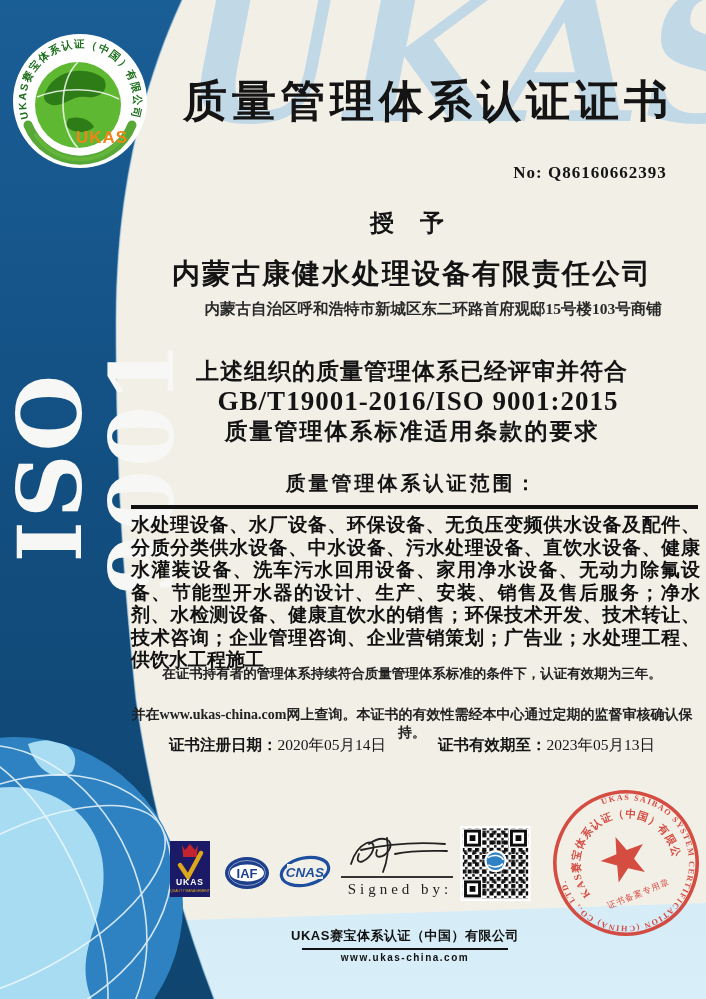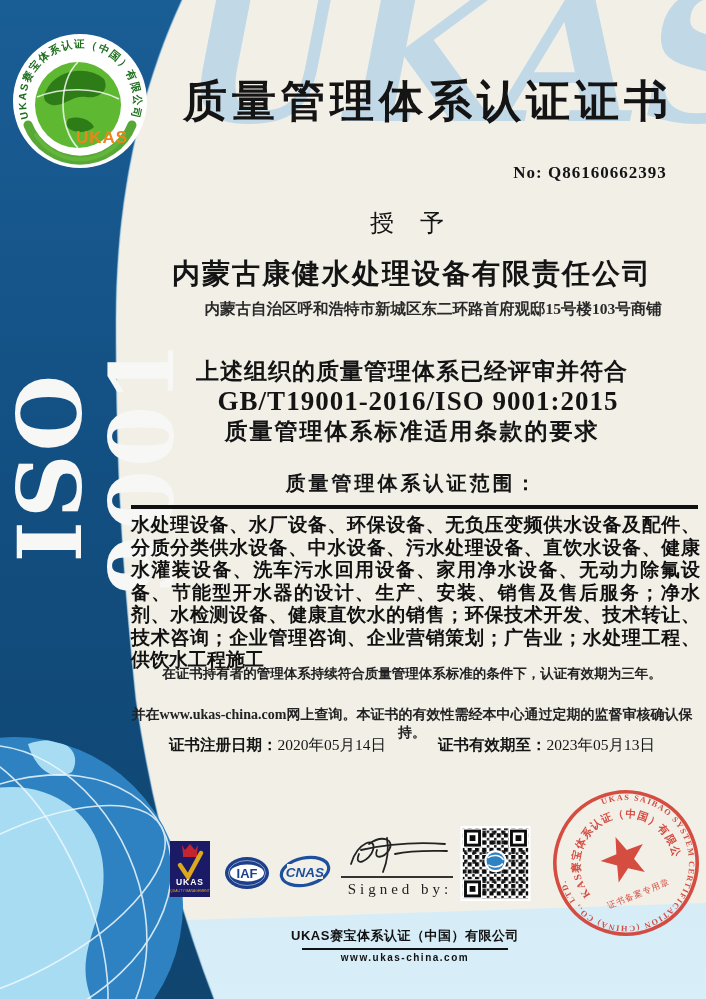--- a/index.html
+++ b/index.html
@@ -16,21 +16,21 @@
     letter-spacing:3px;text-align:center;line-height:92px;z-index:2;
     font-family:"DejaVu Serif","Liberation Serif",serif;}
   
   .watermark{position:absolute;left:182px;top:-34px;z-index:1;color:#b6d3e8;opacity:.8;
     font-style:italic;font-weight:bold;font-size:182px;letter-spacing:4px;line-height:1;
     font-family:"DejaVu Serif",serif;}
   
   .ctr{position:absolute;left:118px;width:588px;text-align:center;z-index:2;color:#141414;}
   .title{left:150px;width:556px;top:72px;font-size:44px;font-weight:bold;letter-spacing:5px;}
   .certno{left:470px;width:240px;top:163px;font-size:17px;font-weight:bold;letter-spacing:1px;}
-  .awarded{top:207px;font-size:24px;font-weight:normal;letter-spacing:10px;}
+  .awarded{top:207px;font-size:24px;font-weight:bold;letter-spacing:10px;}
   .company{top:248px;font-size:28px;font-weight:bold;letter-spacing:2px;margin-top:7px;}
   .address{top:299px;font-size:15.5px;font-weight:600;color:#2a2a2a;padding-left:42px;}
   .stmt1{top:356px;font-size:23px;font-weight:700;letter-spacing:1px;}
   .stdline{top:386px;font-size:27px;font-weight:600;letter-spacing:1px;padding-left:12px;}
   .stmt2{top:416px;font-size:23px;font-weight:700;letter-spacing:2px;}
   .scopehead{top:470px;font-size:20px;font-weight:bold;letter-spacing:3px;}
   .scoperule{position:absolute;left:131px;top:505px;width:567px;height:4px;background:#111;z-index:2;}
   .scopetext{position:absolute;left:131px;top:514px;width:569px;z-index:2;color:#111;
     font-size:19px;font-weight:bold;line-height:22.5px;text-align:justify;letter-spacing:0;}
   .note1{top:665px;font-size:13.5px;font-weight:700;color:#222;}

